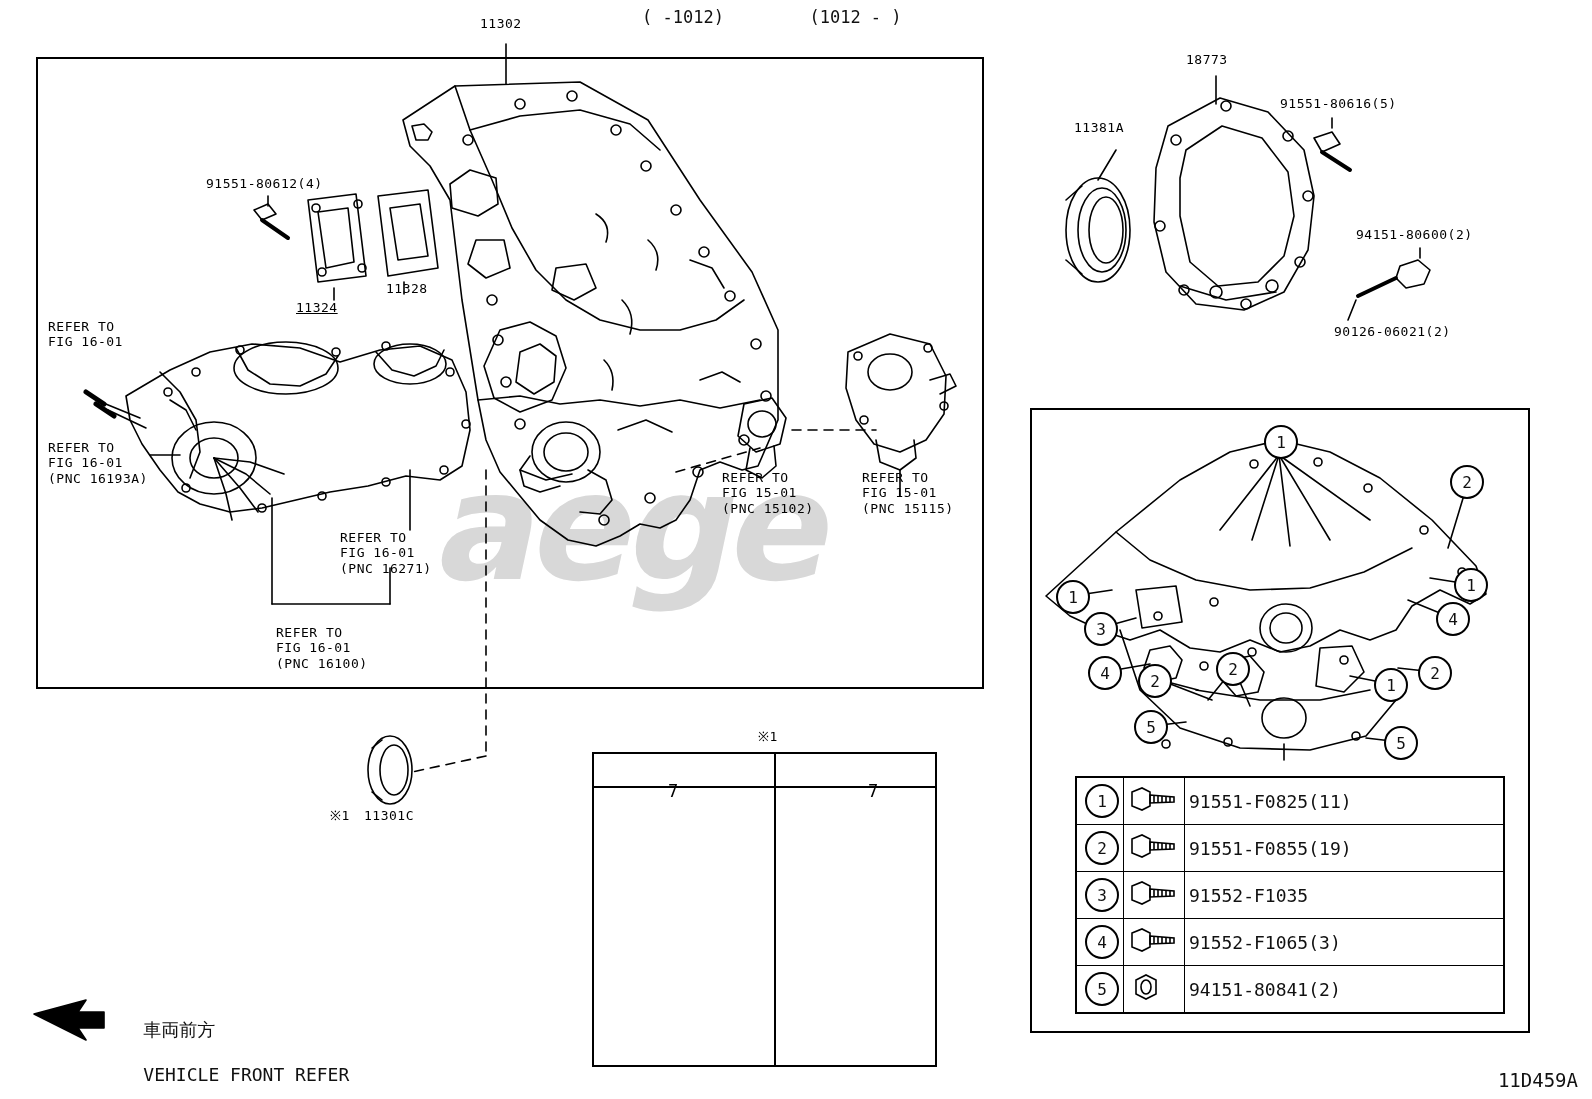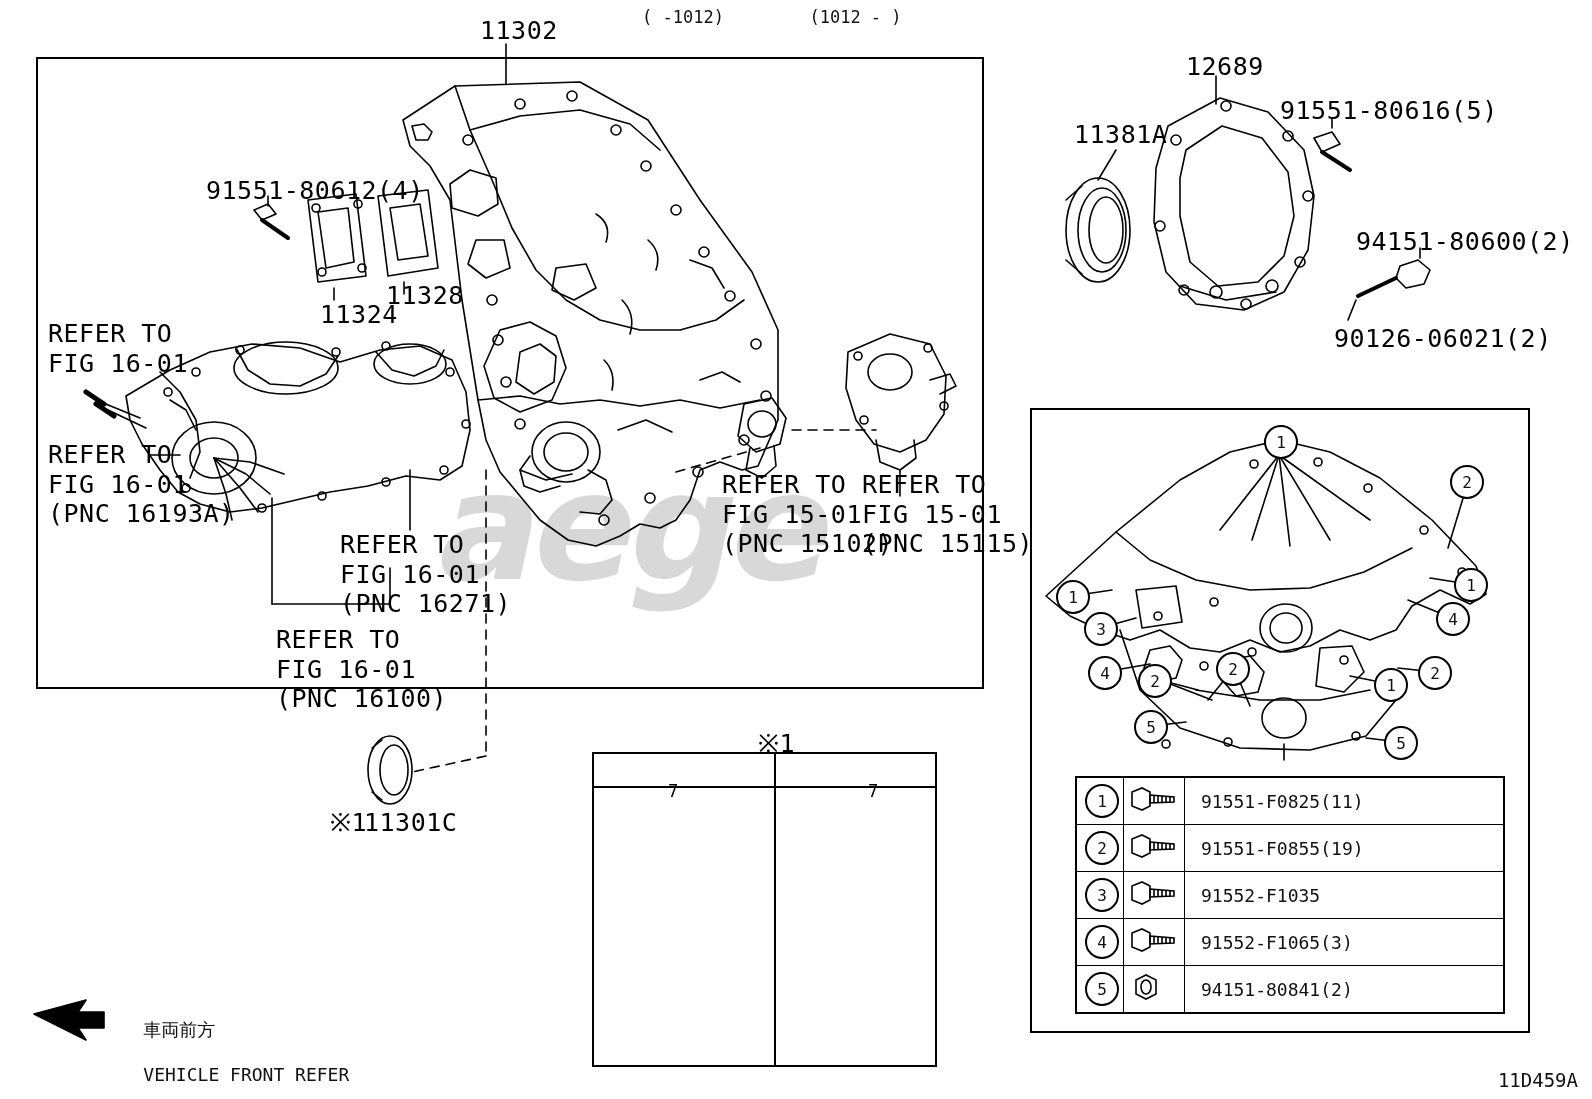--- a/index.html
+++ b/index.html
@@ -1,32 +1,32 @@
 <!DOCTYPE html>
 <html><head>
 <meta charset="utf-8">
 <style>
   html,body{margin:0;padding:0;background:#ffffff;}
   body{width:1592px;height:1099px;position:relative;font-family:"DejaVu Sans Mono",monospace;color:#111;overflow:hidden;}
   .stage{position:absolute;left:0;top:0;width:1592px;height:1099px;}
-  .lbl{position:absolute;font-size:25px;letter-spacing:0.5px;white-space:pre;line-height:1.18;color:#000;}
+  .lbl{position:absolute;font-size:13px;letter-spacing:0.5px;white-space:pre;line-height:1.18;color:#000;}
   .lbl.small{font-size:17px;}
   .box{position:absolute;border:2px solid #000;box-sizing:border-box;}
   .thin{position:absolute;border:1px solid #000;box-sizing:border-box;}
   svg{position:absolute;left:0;top:0;width:1592px;height:1099px;overflow:visible;}
   .wm{position:absolute;left:440px;top:440px;width:620px;height:190px;
       font-family:"DejaVu Sans",sans-serif;font-weight:bold;font-size:150px;color:#d8d8d8;
       letter-spacing:-6px;transform:skewX(-12deg);user-select:none;}
   .circ{position:absolute;border:2px solid #000;border-radius:50%;width:30px;height:30px;
         display:flex;align-items:center;justify-content:center;font-size:16px;background:#fff;}
   .tbl{position:absolute;left:1075px;top:776px;width:430px;border:2px solid #000;border-collapse:collapse;background:#fff;}
   .tbl td{border:1px solid #000;height:42px;font-size:18px;padding:0;}
   .tbl td.n{width:46px;text-align:center;}
   .tbl td.b{width:60px;}
-  .tbl td.t{padding-left:16px;}
+  .tbl td.t{padding-left:4px;}
   .verbox{position:absolute;left:592px;top:752px;width:345px;height:315px;border:2px solid #000;box-sizing:border-box;background:#fff;}
   .verhdr{position:absolute;top:0;height:34px;border-bottom:2px solid #000;box-sizing:border-box;
           display:flex;align-items:center;justify-content:center;font-size:17px;}
   .footer{position:absolute;right:14px;bottom:8px;font-size:19px;}
   .frontlbl{position:absolute;left:100px;top:996px;font-size:18px;line-height:1.25;white-space:pre;
             font-family:"DejaVu Sans Mono",monospace;}
 </style>
 </head>
 <body>
 
@@ -277,42 +277,42 @@
       <line x1="1152" y1="726" x2="1186" y2="722"></line>
       <line x1="1400" y1="742" x2="1366" y2="738"></line>
       <line x1="1284" y1="744" x2="1284" y2="760"></line>
 
       <path d="M34 1014 L86 1000 L78 1012 L104 1012 L104 1028 L78 1028 L86 1040 Z" fill="#000"></path>
     </g>
   </svg>
 
   <div class="lbl" style="left:480px;top:16px;">11302</div>
   <div class="lbl" style="left:206px;top:176px;">91551-80612(4)</div>
-  <div class="lbl" style="left:320px;top:300px;">11324</div>
+  <div class="lbl" style="left:296px;top:300px;text-decoration:underline;">11324</div>
   <div class="lbl" style="left:386px;top:281px;">11328</div>
 
   <div class="lbl" style="left:48px;top:319px;">REFER TO
 FIG 16-01</div>
   <div class="lbl" style="left:48px;top:440px;">REFER TO
 FIG 16-01
 (PNC 16193A)</div>
   <div class="lbl" style="left:340px;top:530px;">REFER TO
 FIG 16-01
 (PNC 16271)</div>
   <div class="lbl" style="left:276px;top:625px;">REFER TO
 FIG 16-01
 (PNC 16100)</div>
   <div class="lbl" style="left:722px;top:470px;">REFER TO
 FIG 15-01
 (PNC 15102)</div>
   <div class="lbl" style="left:862px;top:470px;">REFER TO
 FIG 15-01
 (PNC 15115)</div>
 
-  <div class="lbl" style="left:1186px;top:52px;">12689</div>
+  <div class="lbl" style="left:1186px;top:52px;">18773</div>
   <div class="lbl" style="left:1074px;top:120px;">11381A</div>
   <div class="lbl" style="left:1280px;top:96px;">91551-80616(5)</div>
   <div class="lbl" style="left:1356px;top:227px;">94151-80600(2)</div>
   <div class="lbl" style="left:1324px;top:324px;margin-left:10px;">90126-06021(2)</div>
 
   <div class="lbl" style="left:330px;top:808px;">※1</div>
   <div class="lbl" style="left:364px;top:808px;">11301C</div>
 
   <div class="lbl" style="left:758px;top:729px;">※1</div>
   <div class="verbox"></div>

